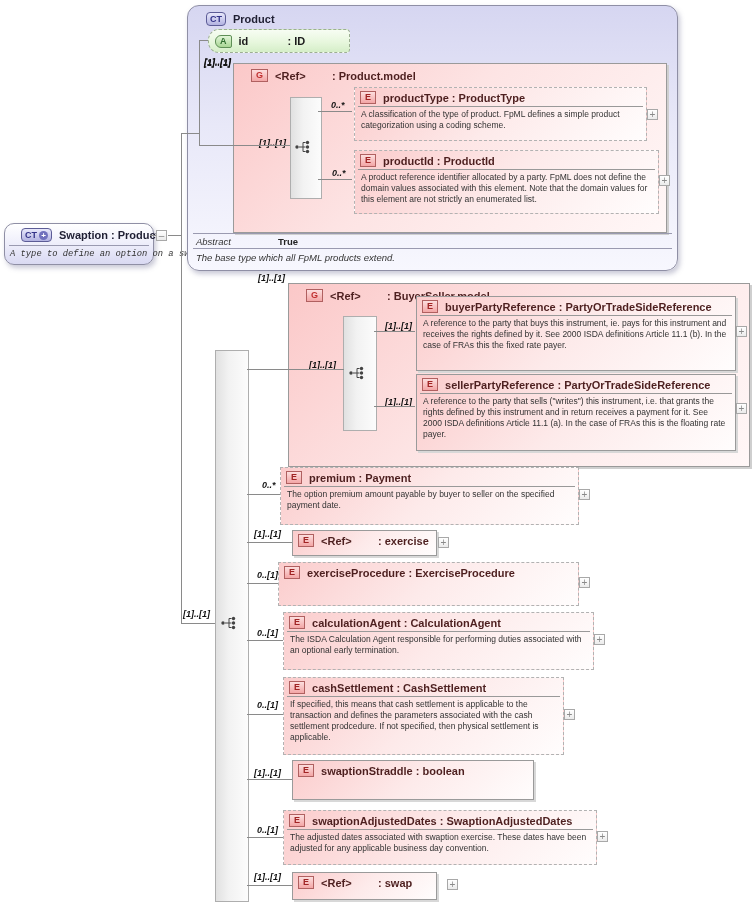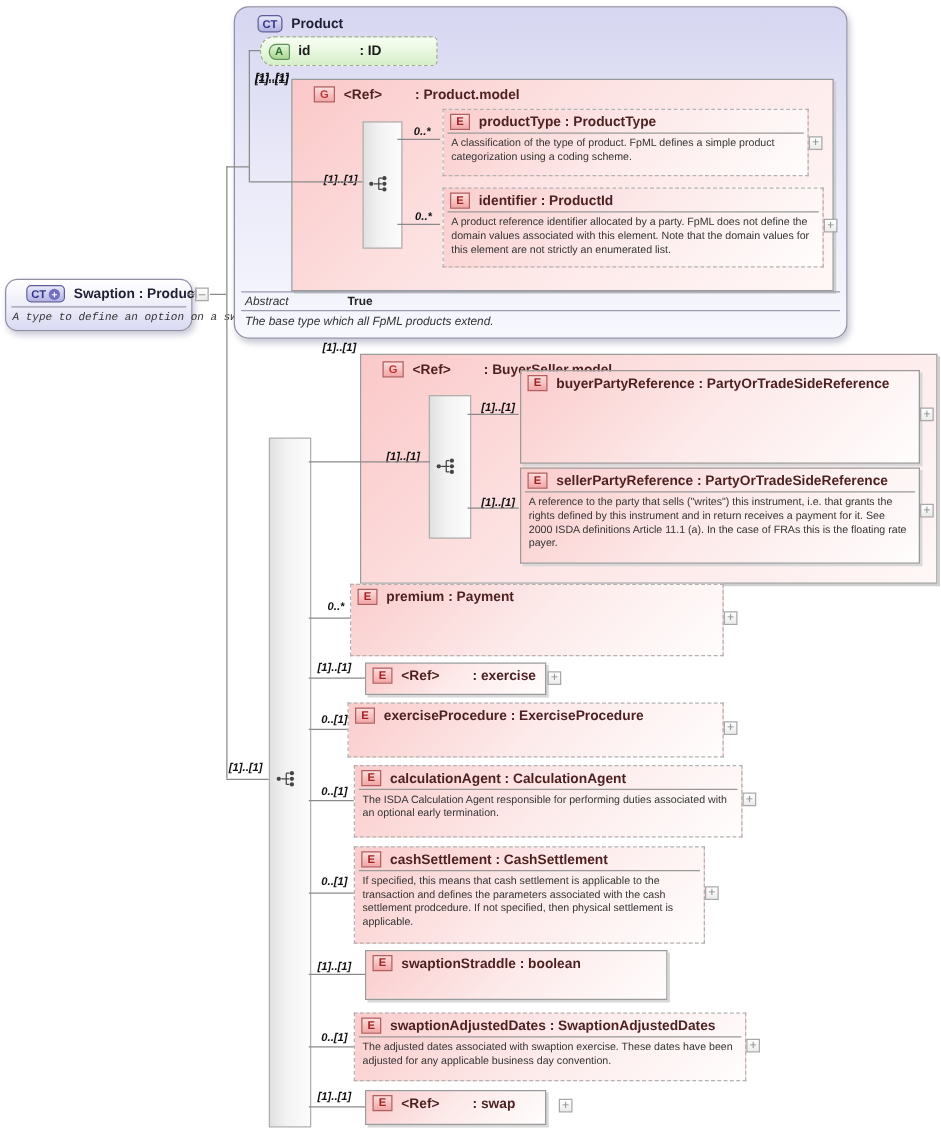--- a/index.html
+++ b/index.html
@@ -133,21 +133,21 @@
           <span class="elem-title">productType : ProductType</span>
         </div>
         <div class="elem-desc">A classification of the type of product. FpML defines a simple product categorization using a coding scheme.</div>
       </div>
       <div class="card-label" style="left:97px;top:36px;">0..*</div>
       <div class="plusbox" style="left:413px;top:45px;"></div>
 
       <div class="elem dashed" style="left:120px;top:86px;width:303px;height:62px;">
         <div class="elem-head">
           <span class="e-badge">E</span>
-          <span class="elem-title">identifier : ProductId</span>
+          <span class="elem-title">productId : ProductId</span>
         </div>
         <div class="elem-desc">A product reference identifier allocated by a party. FpML does not define the domain values associated with this element. Note that the domain values for this element are not strictly an enumerated list.</div>
       </div>
       <div class="card-label" style="left:98px;top:104px;">0..*</div>
       <div class="plusbox" style="left:425px;top:111px;"></div>
     </div>
 
     <div class="sep-line" style="left:5px;right:5px;top:227px;"></div>
     <div class="meta-label" style="left:8px;top:230px;">Abstract</div>
     <div class="meta-value" style="left:62px;top:230px;">True</div>
@@ -170,20 +170,21 @@
         <circle cx="13.5" cy="8" r="1.7" fill="#444"></circle>
         <circle cx="13.5" cy="12.5" r="1.7" fill="#444"></circle>
     </svg>
     <div class="card-label" style="left:20px;top:76px;">[1]..[1]</div>
 
     <div class="elem solid" style="left:127px;top:12px;width:318px;height:73px;">
       <div class="elem-head">
         <span class="e-badge">E</span>
         <span class="elem-title">buyerPartyReference : PartyOrTradeSideReference</span>
       </div>
+      <div class="elem-desc">A reference to the party that buys this instrument, ie. pays for this instrument and receives the rights defined by it. See 2000 ISDA definitions Article 11.1 (b). In the case of FRAs this the fixed rate payer.</div>
     </div>
     <div class="card-label" style="left:96px;top:37px;">[1]..[1]</div>
     <div class="plusbox" style="left:447px;top:42px;"></div>
 
     <div class="elem solid" style="left:127px;top:90px;width:318px;height:75px;">
       <div class="elem-head">
         <span class="e-badge">E</span>
         <span class="elem-title">sellerPartyReference : PartyOrTradeSideReference</span>
       </div>
       <div class="elem-desc">A reference to the party that sells ("writes") this instrument, i.e. that grants the rights defined by this instrument and in return receives a payment for it. See 2000 ISDA definitions Article 11.1 (a). In the case of FRAs this is the floating rate payer.</div>
@@ -201,20 +202,21 @@
       <circle cx="13.5" cy="8" r="1.7" fill="#444"></circle>
       <circle cx="13.5" cy="12.5" r="1.7" fill="#444"></circle>
   </svg>
   <div class="card-label" style="left:183px;top:609px;">[1]..[1]</div>
 
   <div class="elem dashed" style="left:280px;top:467px;width:297px;height:56px;">
     <div class="elem-head">
       <span class="e-badge">E</span>
       <span class="elem-title">premium : Payment</span>
     </div>
+    <div class="elem-desc">The option premium amount payable by buyer to seller on the specified payment date.</div>
   </div>
   <div class="card-label" style="left:262px;top:480px;">0..*</div>
   <div class="plusbox" style="left:579px;top:489px;"></div>
 
   <div class="elem solid" style="left:292px;top:530px;width:143px;height:24px;">
     <div class="elem-head">
       <span class="e-badge">E</span>
       <span class="elem-title ref-name">&lt;Ref&gt;</span>
       <span class="elem-title">: exercise</span>
     </div>

